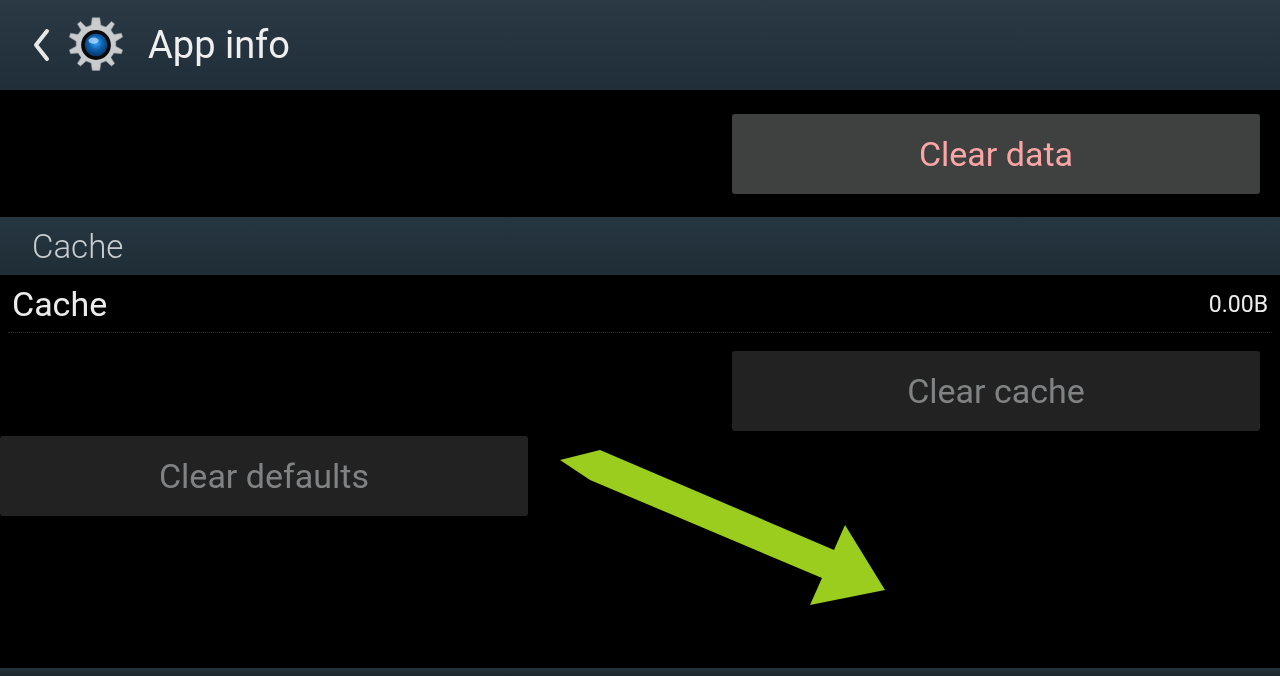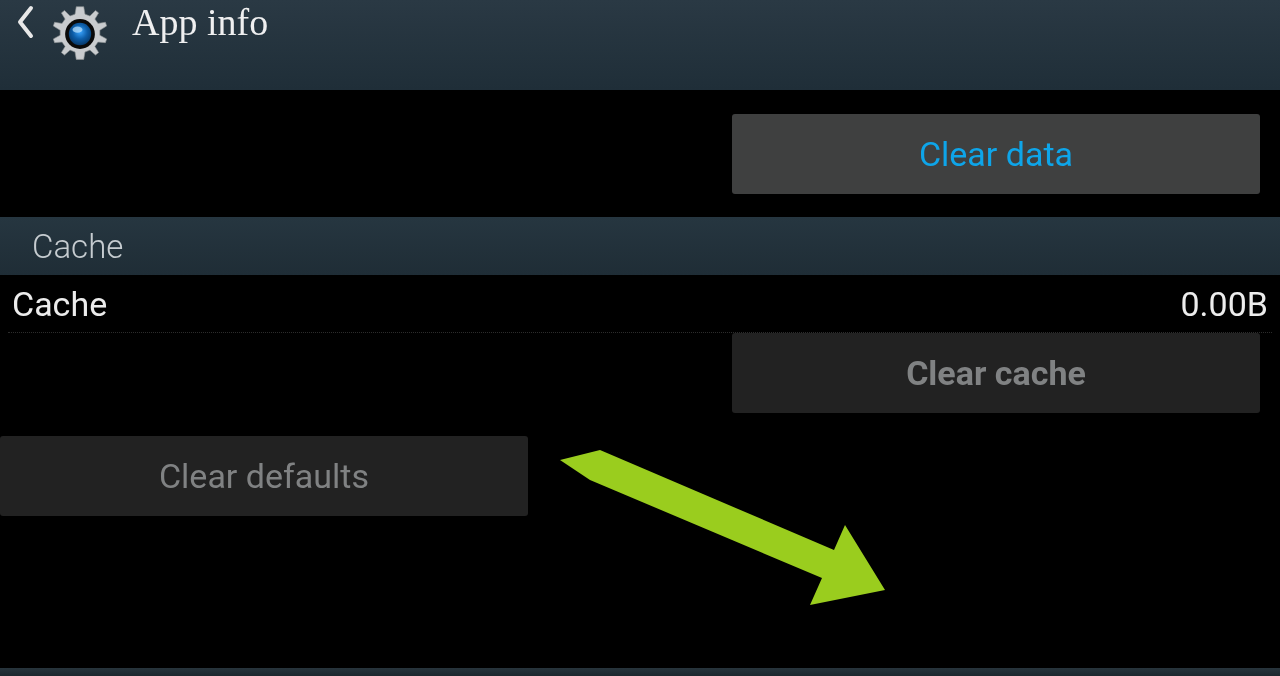--- a/index.html
+++ b/index.html
@@ -14,25 +14,25 @@
   .screen {
     position: relative;
     width: 1280px;
     height: 676px;
     background: #000;
   }
 
   
   .header {
     display: flex;
+    align-items: center;
     height: 92px;
-    padding: 0 12px;
+    padding: 0 28px;
     background: linear-gradient(#2a3944, #1f2e38);
     border-bottom: 2px solid #000;
-    font-family: Liberation Serif, serif;
   }
   .back-chevron {
     width: 26px;
     height: 44px;
     display: flex;
     align-items: center;
     justify-content: center;
     margin-right: 8px;
   }
   .gear-wrap {
@@ -55,21 +55,21 @@
     background: #000;
     display: flex;
     align-items: center;
     justify-content: flex-end;
     padding-right: 20px;
   }
   .btn {
     width: 528px;
     height: 80px;
     background: #3f4040;
-    color: #0ea5e9;
+    color: #fca5a5;
     font-size: 34px;
     display: flex;
     align-items: center;
     justify-content: center;
     border-radius: 3px;
   }
   .btn.disabled {
     background: #222222;
     color: #808283;
   }
@@ -97,38 +97,37 @@
     align-items: center;
     justify-content: space-between;
     padding: 0 12px;
     background: #000;
   }
   .cache-row .label {
     font-size: 34px;
     color: #ececec;
   }
   .cache-row .value {
-    font-size: 34px;
+    font-size: 23px;
     color: #ececec;
   }
   .dotted-divider {
     height: 1px;
     margin: 0 8px;
     border-bottom: 1px dotted #2c2c2c;
   }
 
   
   .cache-btn-area {
     height: 98px;
     background: #000;
     display: flex;
-    align-items: flex-start;
+    align-items: flex-end;
     justify-content: flex-end;
     padding-right: 20px;
-    font-weight: bold;
   }
 
   
   .defaults-label {
     height: 52px;
     background: #000;
     display: flex;
     align-items: center;
     padding: 6px 8px 0 8px;
     font-size: 27px;

